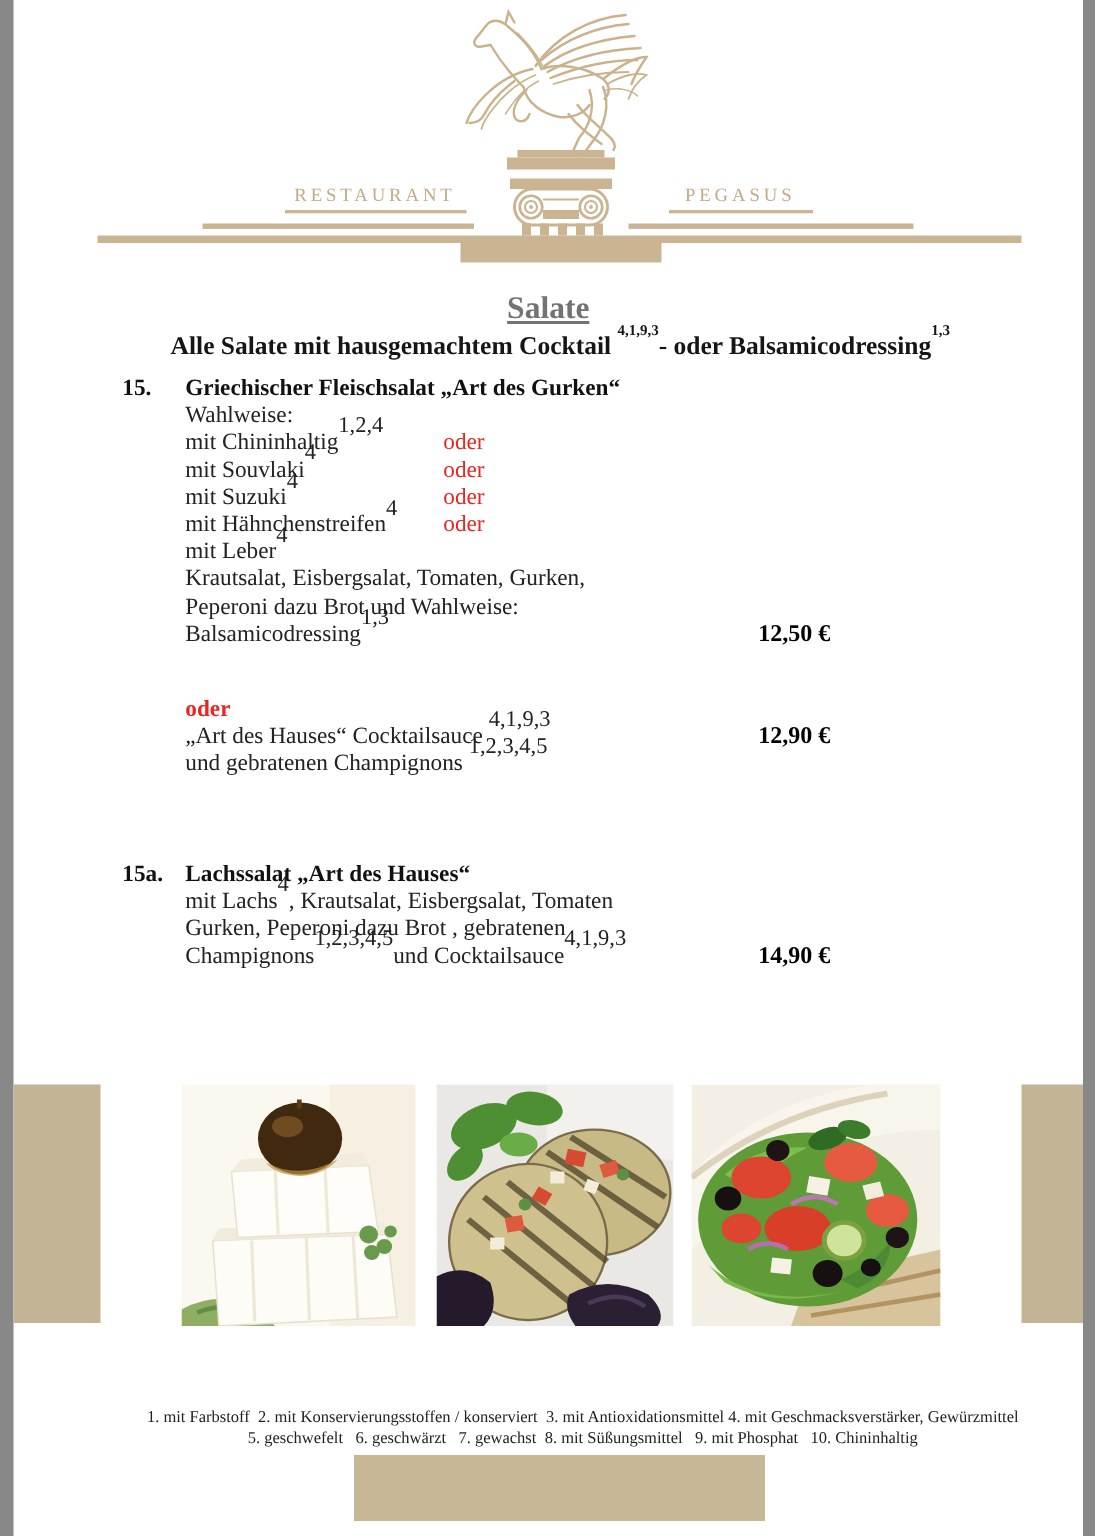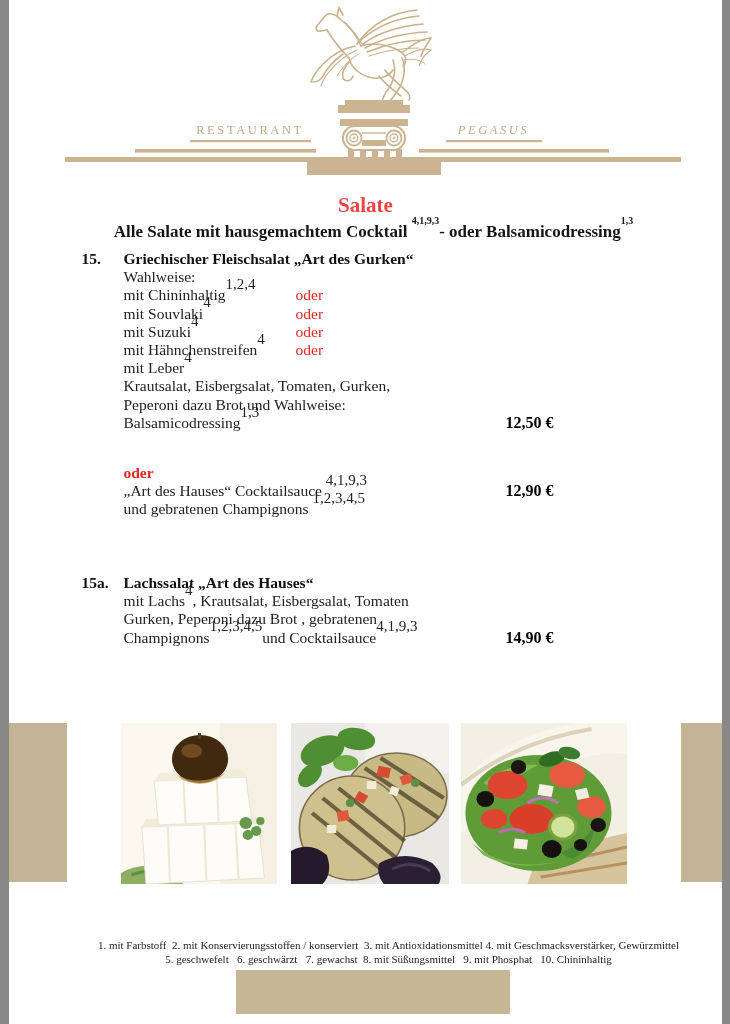--- a/index.html
+++ b/index.html
@@ -4,23 +4,23 @@
 <style>
   html,body{margin:0;padding:0;background:#888;}
   .page{
     position:relative;width:713px;height:1024px;background:#ffffff;overflow:hidden;
     margin:0 auto;font-family:"Liberation Serif","DejaVu Serif",serif;color:#1c1c1c;
   }
   
   #header-art{position:absolute;top:0;left:0;}
   .brand-label{position:absolute;top:123px;color:#c1ab85;font-size:12.5px;letter-spacing:2.6px;text-align:center;}
   #brand-restaurant{left:181px;width:121px;}
-  #brand-pegasus{left:437px;width:96px;font-style:italic;}
-  
-  .menu-title{position:absolute;top:193px;left:0;width:714px;text-align:center;font-size:21px;font-weight:bold;color:#ef4444;}
+  #brand-pegasus{left:437px;width:96px;}
+  
+  .menu-title{position:absolute;top:193px;left:0;width:714px;text-align:center;font-size:21px;font-weight:bold;color:#737373;text-decoration:underline;}
   .menu-subtitle{position:absolute;top:221px;left:0;width:730px;text-align:center;font-size:17px;font-weight:bold;color:#151515;}
   .menu-subtitle sup{font-size:10px;position:relative;top:-6px;font-weight:bold;}
   
   .item-block{position:absolute;left:73px;width:487px;font-size:15.5px;line-height:18.2px;color:#222;}
   .item-block[data-key="15"]{top:250px;}
   .item-block[data-key="15a"]{top:574px;}
   .row{position:relative;padding-left:42px;min-height:18.2px;}
   .row.head{font-weight:bold;color:#111;}
   .row .num{position:absolute;left:0;top:0;text-align:center;}
   .row .or{position:absolute;left:214px;top:0;color:#e8251f;}

